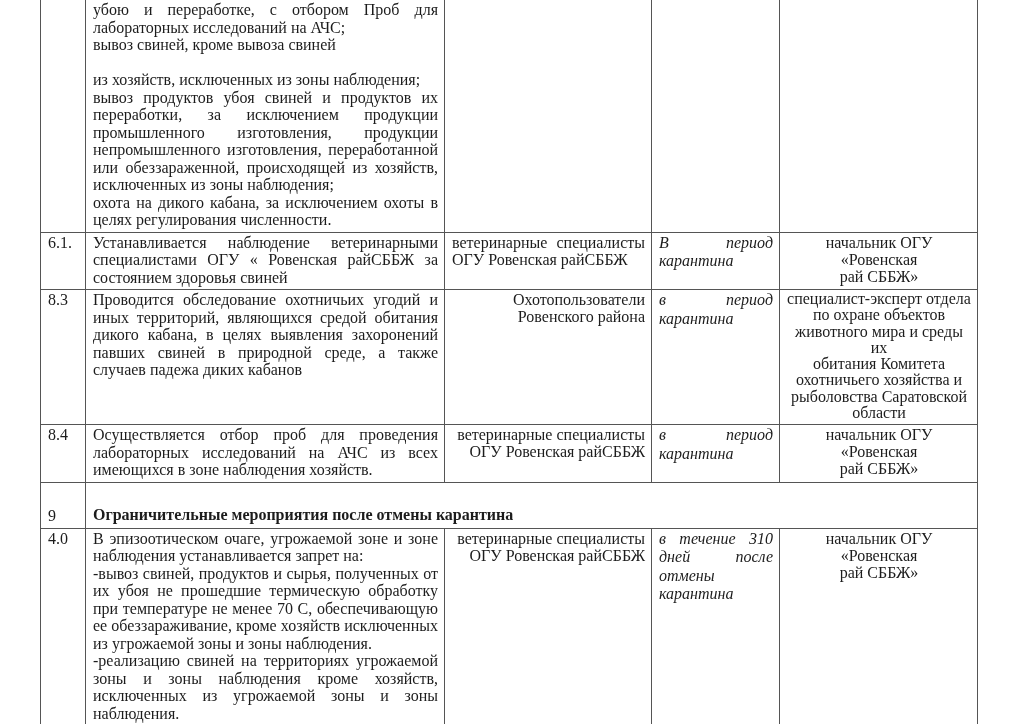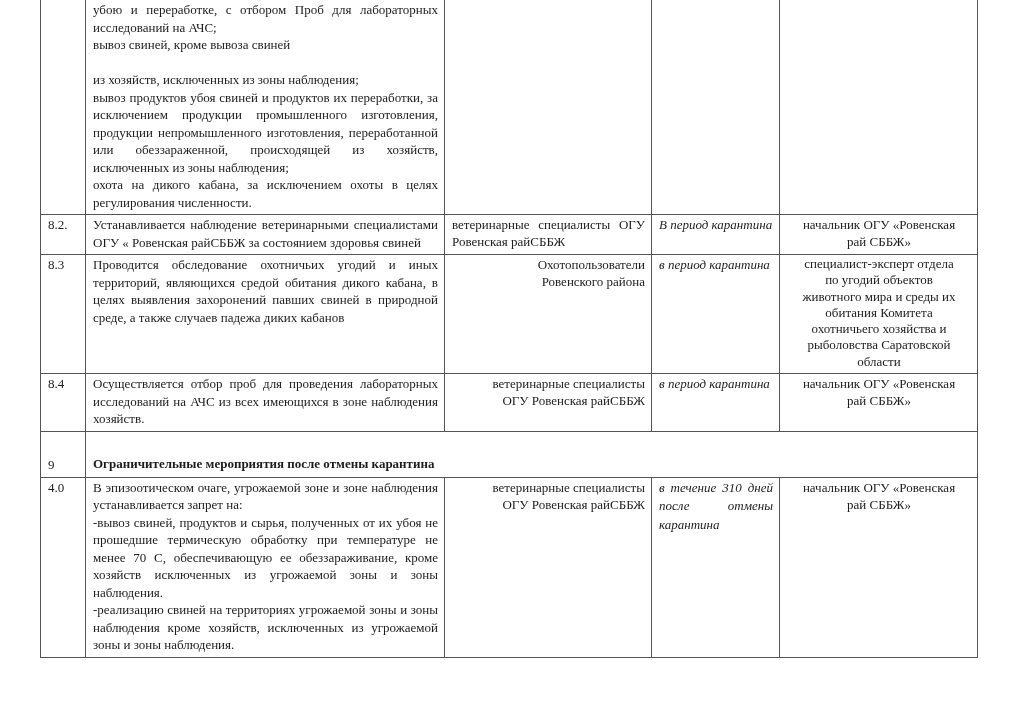--- a/index.html
+++ b/index.html
@@ -25,21 +25,21 @@
     left: 40px;
     top: 0;
     width: 937px;
     border-collapse: collapse;
     table-layout: fixed;
   }
   table.doc-table td {
     border: 1px solid #555555;
     vertical-align: top;
     padding: 1px 6px 3px 7px;
-    font-size: 13px;
+    font-size: 16px;
     color: #1c1c1c;
     overflow: hidden;
   }
   
   tr.cut-top td { border-top: none; }
   
   td.num {
     padding-left: 9px;
     line-height: 17px;
     text-align: left;
@@ -103,36 +103,36 @@
 
 из хозяйств, исключенных из зоны наблюдения;
 вывоз продуктов убоя свиней и продуктов их переработки, за исключением продукции промышленного изготовления, продукции непромышленного изготовления, переработанной или обеззараженной, происходящей из хозяйств, исключенных из зоны наблюдения;
 охота на дикого кабана, за исключением охоты в целях регулирования численности.</td>
         <td class="exec"></td>
         <td class="period"></td>
         <td class="control"></td>
       </tr>
 
       <tr>
-        <td class="num">8.2.</td>
+        <td class="num">6.1.</td>
         <td class="measure">Устанавливается наблюдение ветеринарными специалистами ОГУ « Ровенская райСББЖ за состоянием здоровья свиней</td>
         <td class="exec just">ветеринарные специалисты ОГУ Ровенская райСББЖ</td>
         <td class="period">В период карантина</td>
         <td class="control">начальник ОГУ «Ровенская
 рай СББЖ»</td>
       </tr>
 
       <tr>
         <td class="num">8.3</td>
         <td class="measure">Проводится обследование охотничьих угодий и иных территорий, являющихся средой обитания дикого кабана, в целях выявления захоронений павших свиней в природной среде, а также случаев падежа диких кабанов</td>
         <td class="exec">Охотопользователи
 Ровенского района</td>
         <td class="period">в период карантина</td>
         <td class="control tight">специалист-эксперт отдела
-по угодий объектов
+по охране объектов
 животного мира и среды их
 обитания Комитета
 охотничьего хозяйства и
 рыболовства Саратовской
 области</td>
       </tr>
 
       <tr>
         <td class="num">8.4</td>
         <td class="measure">Осуществляется отбор проб для проведения лабораторных исследований на АЧС из всех имеющихся в зоне наблюдения хозяйств.</td>

